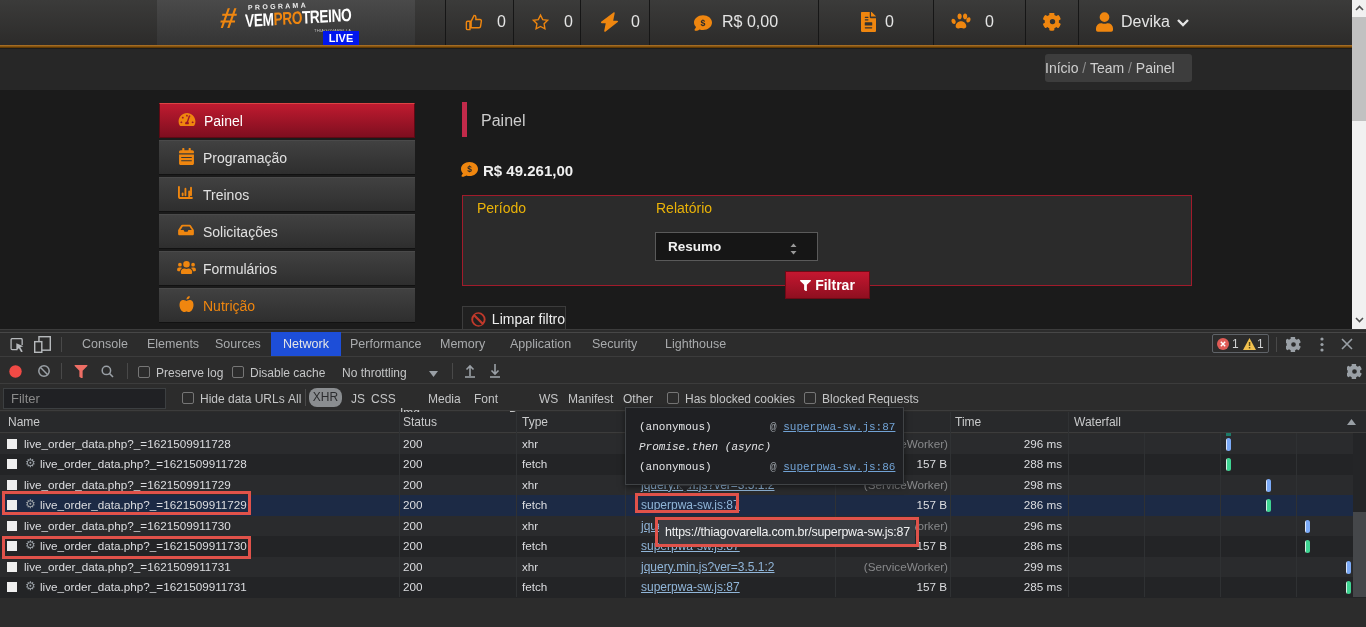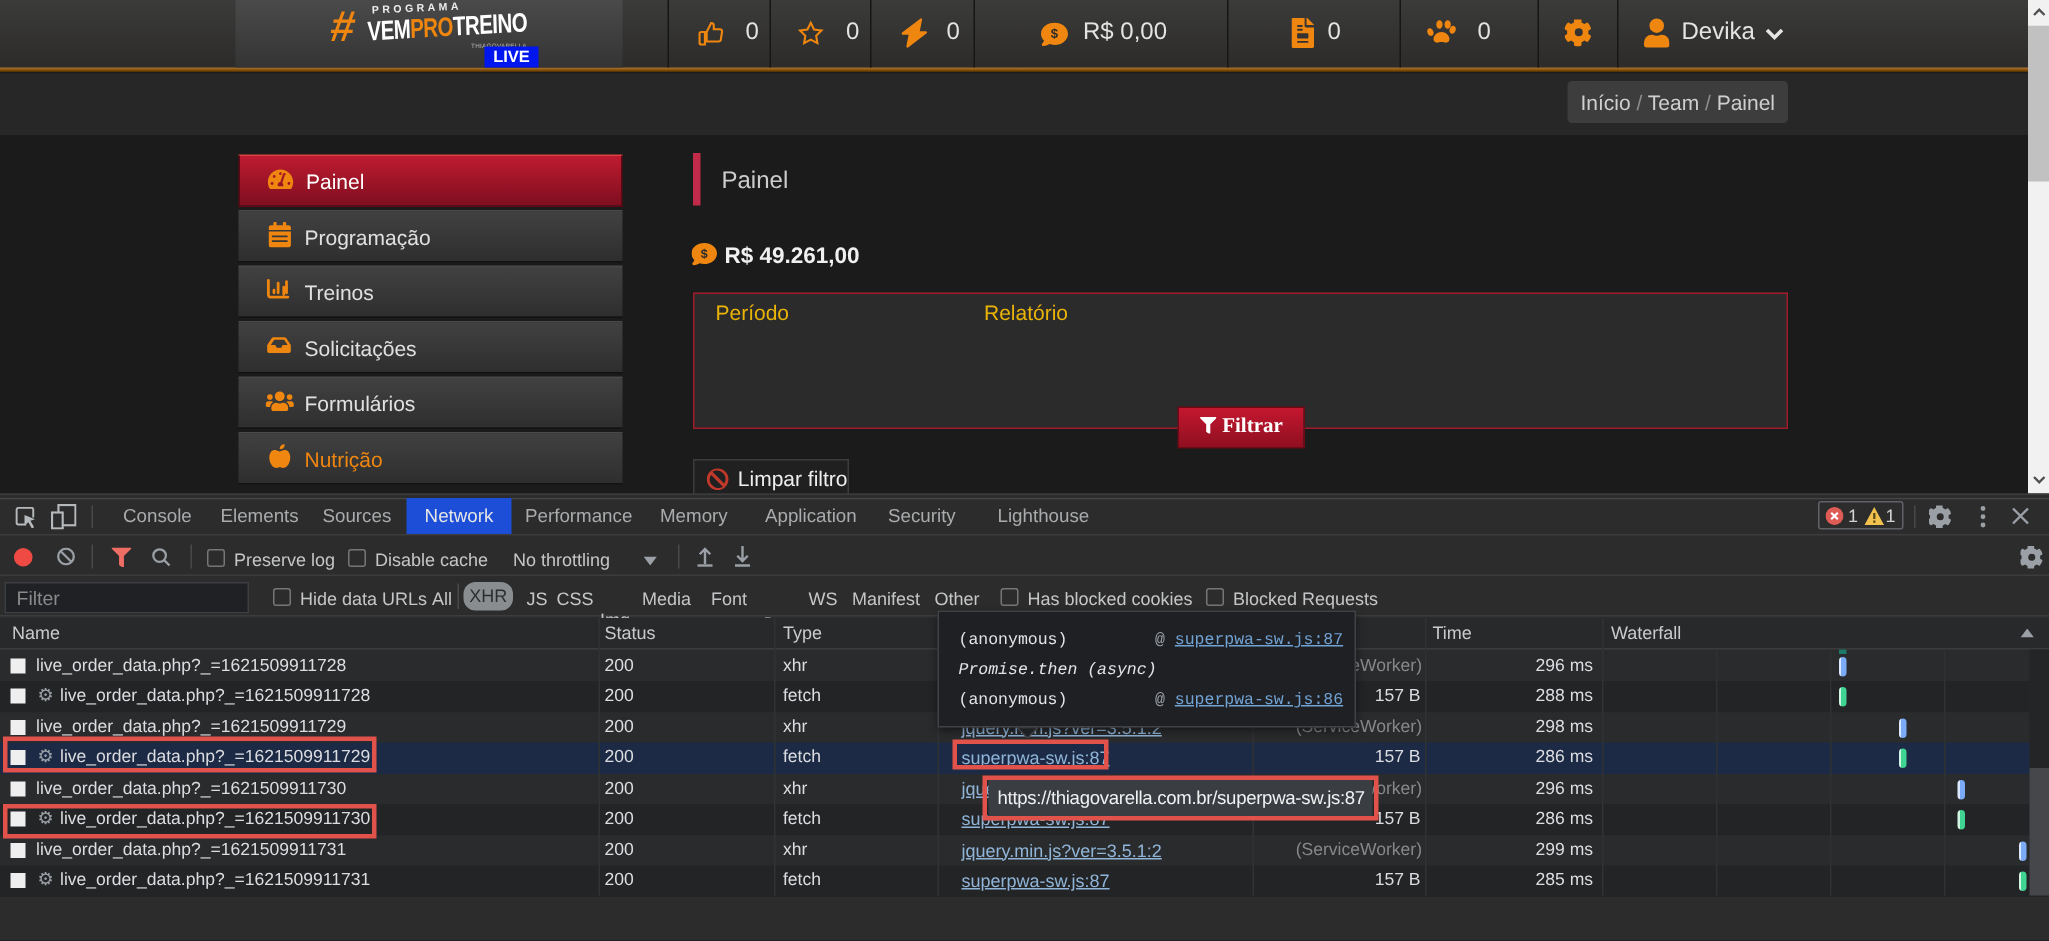--- a/index.html
+++ b/index.html
@@ -12,21 +12,21 @@
 #topbar { left:0; top:0; width:1366px; height:45px;
   background:linear-gradient(#3b3b3a,#2c2b2a); }
 #logobox { left:157px; top:0; width:258px; height:45px;
   background:linear-gradient(#4a4a4a,#343434); }
 .tsep { top:0; width:1px; height:45px; background:#161616; }
 .onum { color:#e4e4e4; font-size:16px; }
 
 
 #strip { left:0; top:49px; width:1366px; height:41px; background:#272727; }
 #crumb { left:1045px; top:54px; width:147px; height:28px; background:#3d3d3d;
-  border-radius:3px; color:#cfcfcf; font-size:14px; line-height:28px; text-align:center; }
+  border-radius:3px; color:#cfcfcf; font-size:14px; line-height:28px; }
 #crumb .sl { color:#8d8d8d; }
 
 
 #main { left:0; top:90px; width:1366px; height:242px; background:#1b1b1b; }
 
 
 .mitem { left:159px; width:256px; height:35px; display:flex; align-items:center;
   background:linear-gradient(#414141,#2e2e2e); border-top:1px solid #4a4a4a;
   border-bottom:1px solid #121212;
   color:#e0e0e0; font-size:14px; }
@@ -39,21 +39,21 @@
 #htitle { left:481px; top:112px; color:#cccccc; font-size:16px; }
 #money { left:483px; top:162px; color:#f0f0f0; font-size:15px; font-weight:bold; }
 #fbox { left:462px; top:195px; width:730px; height:91px; border:1px solid #a11b2b;
   background:#2b2b2b; }
 .flabel { top:200px; color:#eab308; font-size:14px; }
 .fsel { top:232px; width:163px; height:29px; background:#161616; border:1px solid #5a5a5a;
   color:#f2f2f2; font-size:13.5px; font-weight:bold; line-height:27px; padding-left:12px; }
 .selarrows { position:absolute; right:20px; top:6px; }
 #fbtn { left:785px; top:271px; width:85px; height:28px;
   background:linear-gradient(#c41730,#8f0f20); border:1px solid #6d0a16;
-  color:#fff; font-size:14px; font-weight:bold; text-align:center; line-height:26px;font-family:Liberation Serif, serif; }
+  color:#fff; font-size:14px; font-weight:bold; text-align:center; line-height:26px; }
 #lbtn { left:462px; top:306px; width:104px; height:26px; background:#202020;
   border:1px solid #3c3c3c; color:#eeeeee; font-size:14px; display:flex;
   align-items:center; white-space:nowrap; }
 
 
 #sbar { left:1352px; top:0; width:14px; height:329px; background:#f1f1f1; }
 #sbthumb { left:1352px; top:17px; width:14px; height:104px; background:#c1c1c1; }
 .sarr { left:1352px; width:14px; height:17px; background:#f1f1f1; color:#505050;
   font-size:9px; text-align:center; line-height:17px; }
 
@@ -212,20 +212,24 @@
   <div class="abs" id="hbar"></div>
   <div class="abs" id="htitle">Painel</div>
   <svg class="abs" style="left:461px;top:161px;" width="17" height="17" viewBox="0 0 512 512">
       <path class="ofill" d="M256 32C115 32 0 125 0 240c0 50 21 95 57 131-8 31-34 58-34 58-8 8-10 20-5 30s15 17 26 17c51 0 91-21 115-38 30 10 63 16 97 16 141 0 256-93 256-214S397 32 256 32z"></path>
       <text x="256" y="330" text-anchor="middle" font-size="250" font-weight="bold" fill="#2a2a2a" font-family="Liberation Sans">$</text>
     </svg>
   <div class="abs" id="money">R$ 49.261,00</div>
   <div class="abs" id="fbox"></div>
   <div class="abs flabel" style="left:477px;">Período</div>
   <div class="abs flabel" style="left:656px;">Relatório</div>
+  <div class="abs fsel" style="left:655px;">Resumo<span class="selarrows"><svg width="7" height="16" viewBox="0 0 7 16">
+          <path d="M0.5 6L3.5 2.5 6.5 6z" fill="#9a9a9a"></path>
+          <path d="M0.5 10l3 3.5 3-3.5z" fill="#9a9a9a"></path>
+        </svg></span></div>
   <div class="abs" id="fbtn"><svg width="11" height="11" viewBox="0 0 512 512" style="margin-right:4px;vertical-align:-1px;">
         <path fill="#fff" d="M488 0H24C3 0-8 26 7 41l185 185v222c0 8 4 15 10 20l80 56c16 11 38 0 38-20V226L505 41c15-15 4-41-17-41z"></path>
       </svg>Filtrar</div>
   <div class="abs" id="lbtn">
     <svg width="15" height="15" viewBox="0 0 512 512" style="margin-left:8px;margin-right:6px;">
         <path fill="#c0392b" d="M256 8a248 248 0 100 496 248 248 0 000-496zm130 118c63 63 68 160 20 229L137 86c69-48 166-43 229 20zM126 386c-63-63-68-160-20-229l269 269c-69 48-166 43-229-20z"></path>
       </svg>Limpar filtro</div>
 
   <div class="abs" id="sbar"></div>
   <div class="abs" id="sbthumb"></div>

